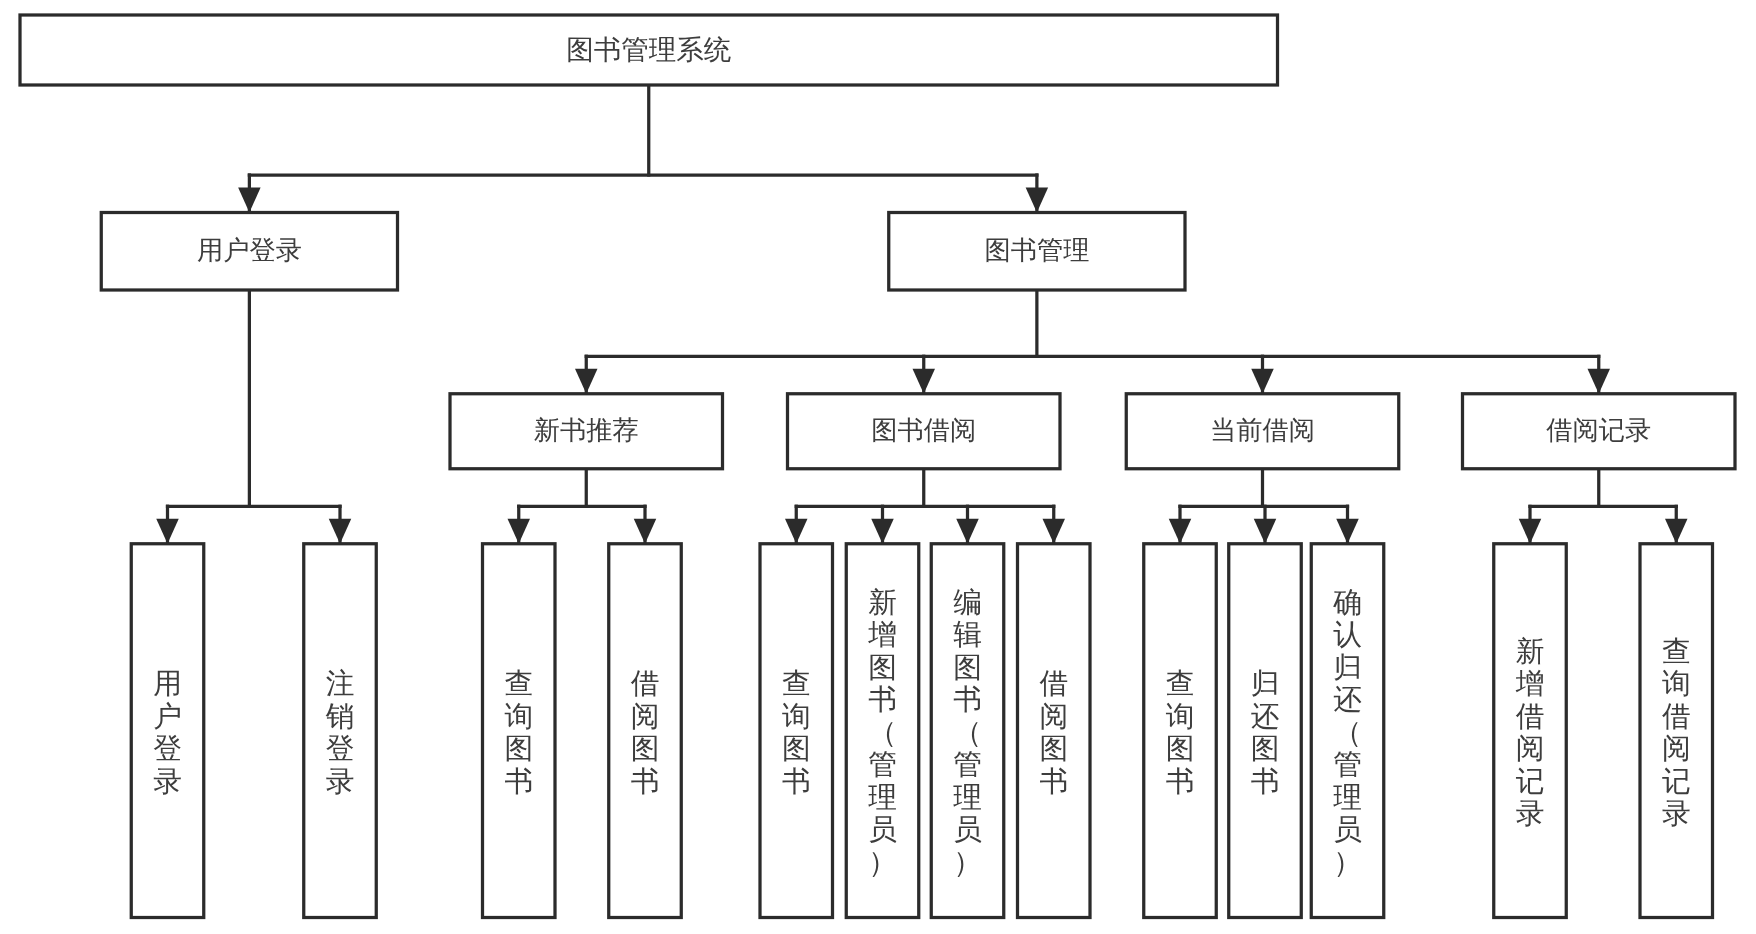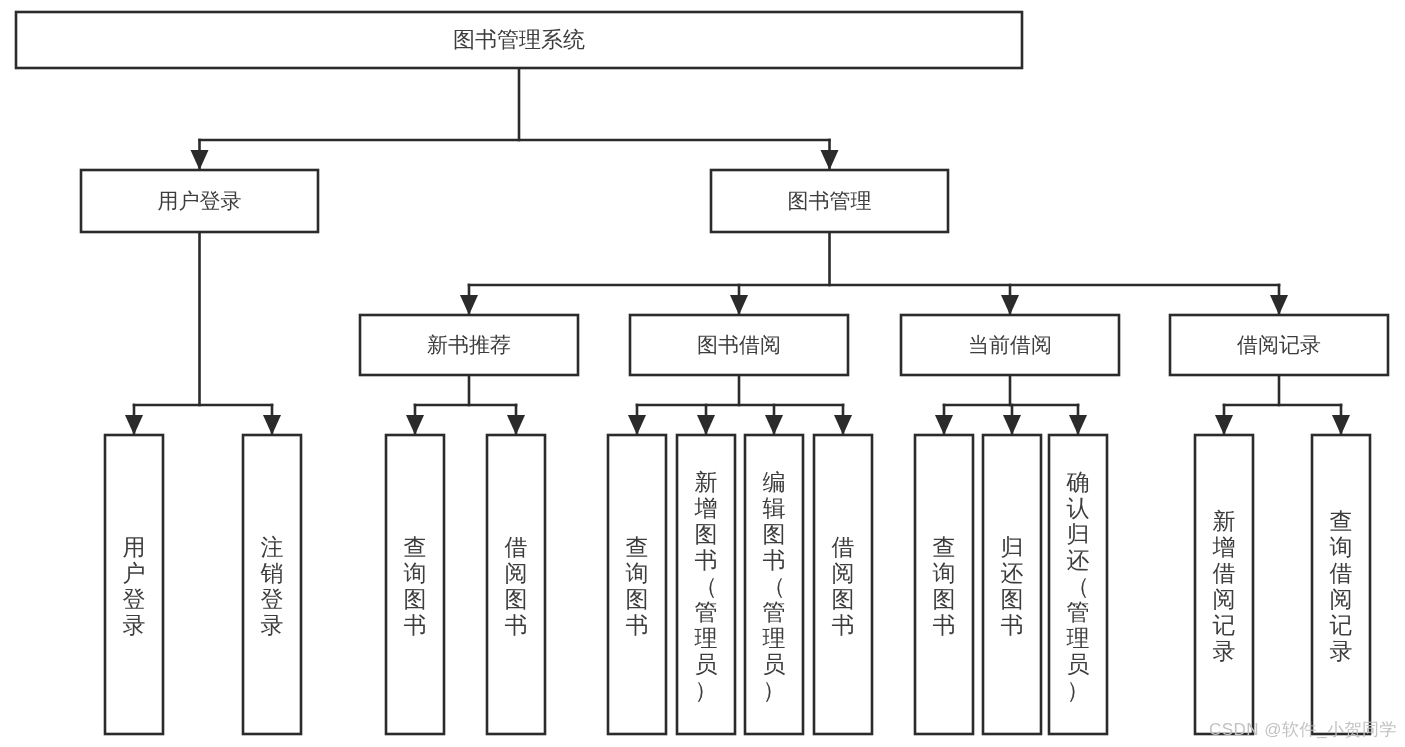--- a/index.html
+++ b/index.html
@@ -223,14 +223,13 @@
         <g>
           <rect x="1195" y="435" width="58" height="299" class="node-box"></rect>
           <text x="1224" y="0" class="node-label-v"><tspan x="1224" y="528.5">新</tspan><tspan x="1224" y="554.5">增</tspan><tspan x="1224" y="580.5">借</tspan><tspan x="1224" y="606.5">阅</tspan><tspan x="1224" y="632.5">记</tspan><tspan x="1224" y="658.5">录</tspan></text>
         </g>
         <g>
           <rect x="1312" y="435" width="58" height="299" class="node-box"></rect>
           <text x="1341" y="0" class="node-label-v"><tspan x="1341" y="528.5">查</tspan><tspan x="1341" y="554.5">询</tspan><tspan x="1341" y="580.5">借</tspan><tspan x="1341" y="606.5">阅</tspan><tspan x="1341" y="632.5">记</tspan><tspan x="1341" y="658.5">录</tspan></text>
         </g>
       </g>
   </svg>
-  <div class="watermark">CSDN @软件_小贺同学</div>
 </div>
 
 </body></html>

